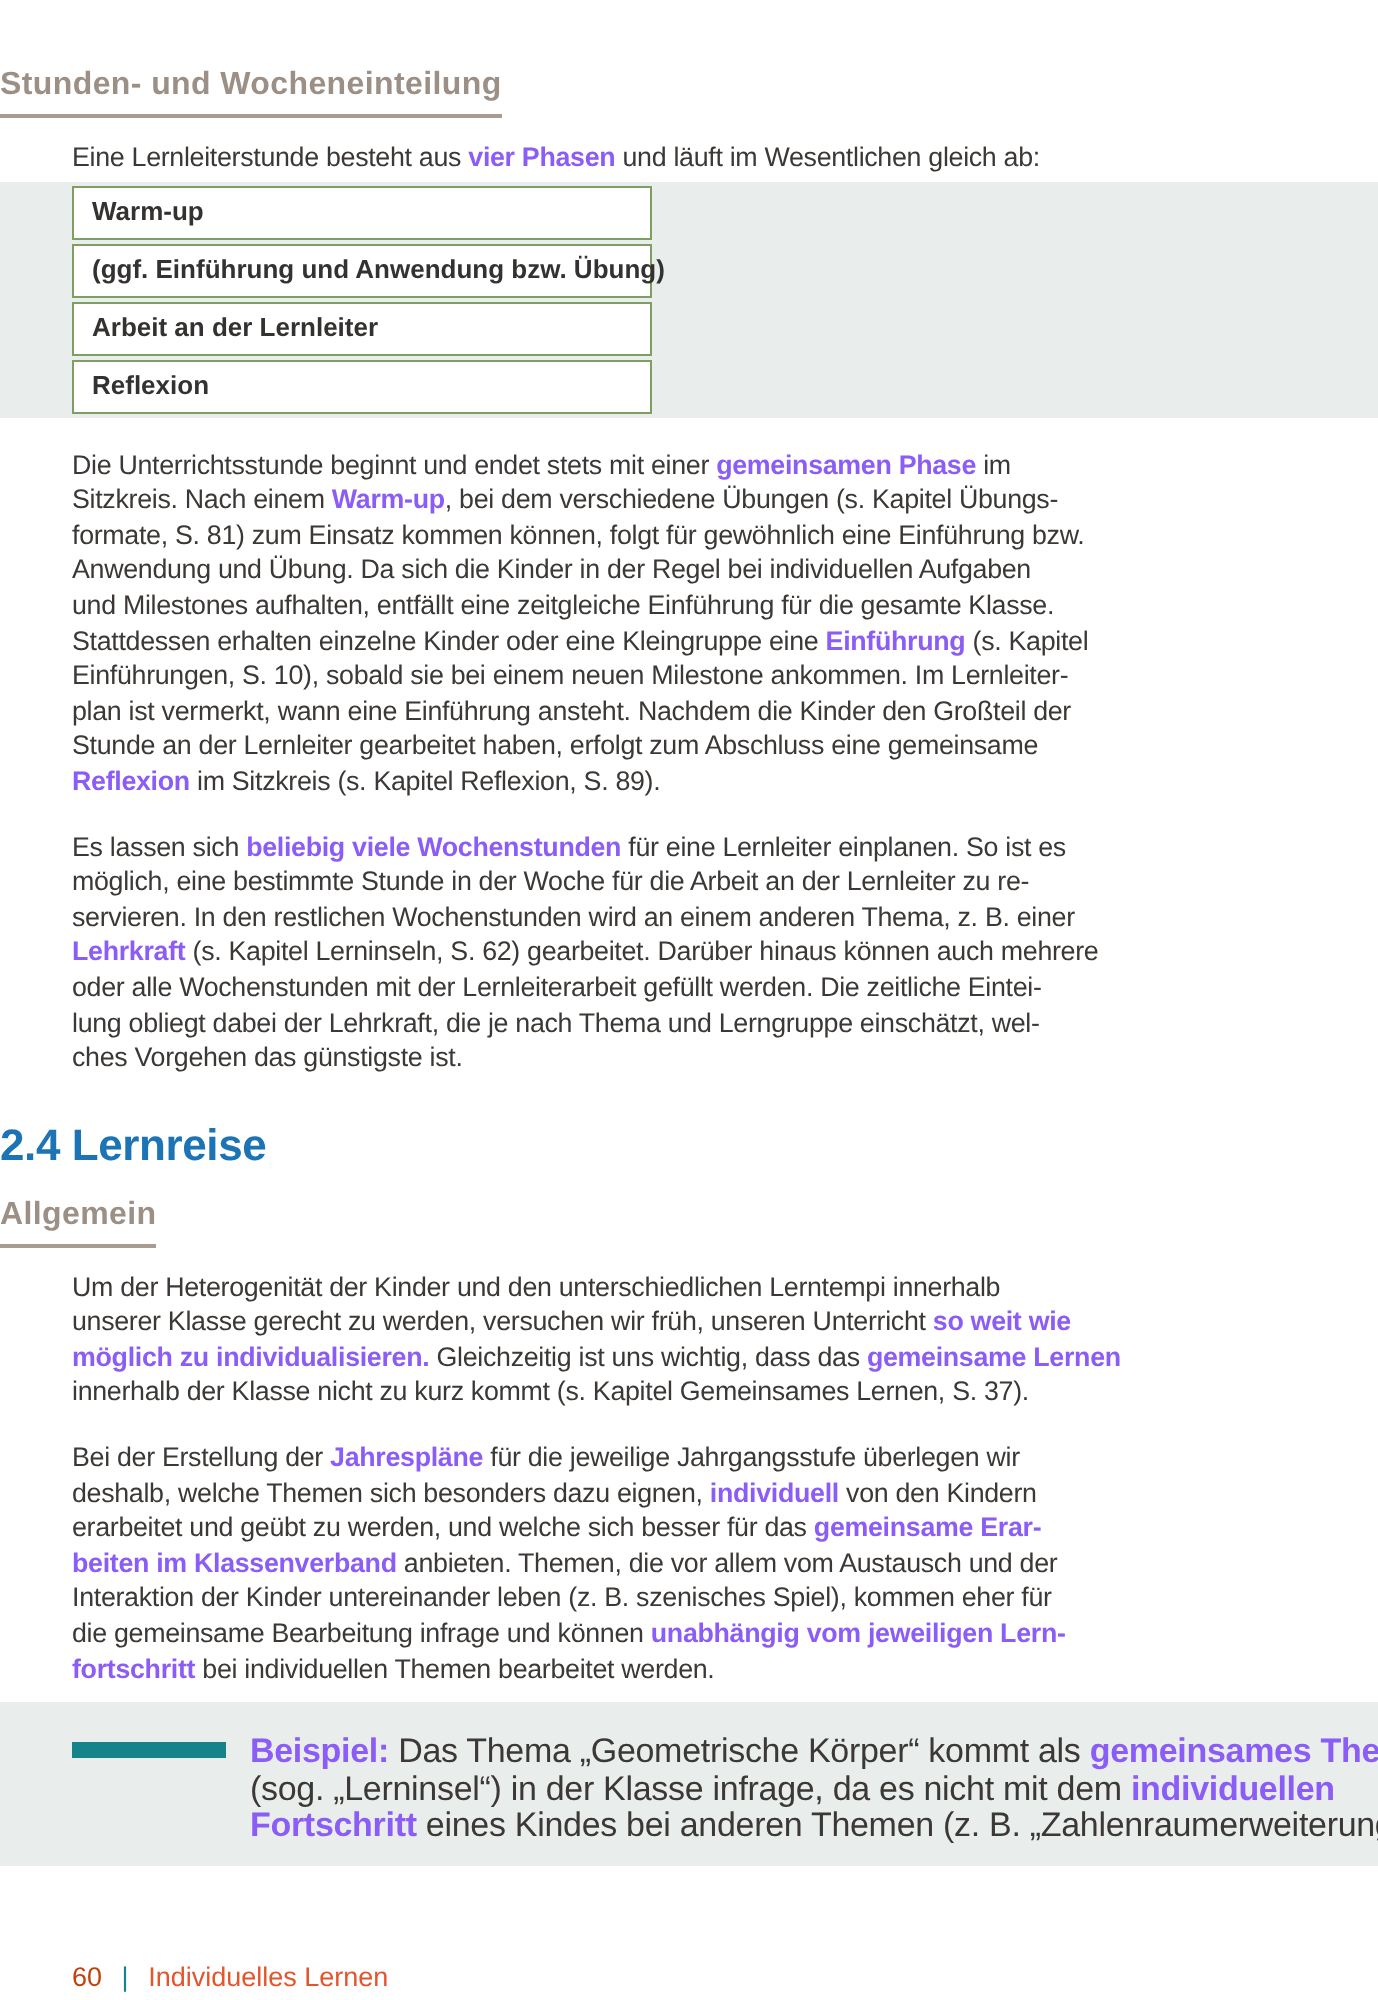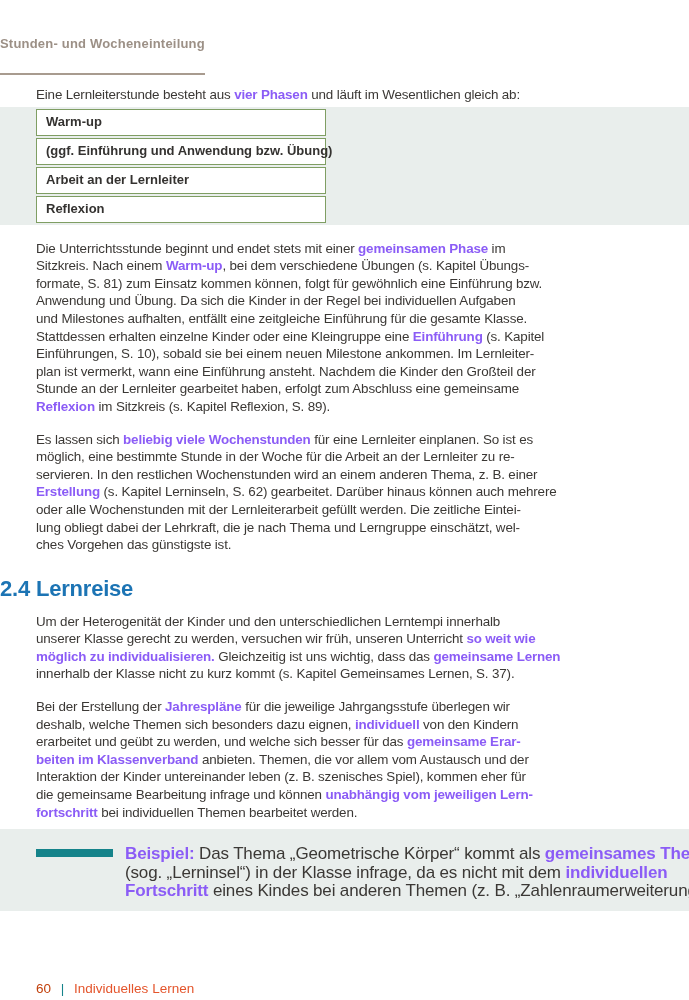--- a/index.html
+++ b/index.html
@@ -11,26 +11,26 @@
     font-family: "Liberation Sans", "DejaVu Sans", sans-serif;
     color: var(--body-text, #3b3835);
     overflow: hidden;
   }
   .indent { margin-left: 36px; }
 
   
   .subheading-wrap { margin: 0; }
   .subheading {
     display: inline-block;
-    font-size: 13px;
+    font-size: 16px;
     font-weight: 600;
     letter-spacing: 0.2px;
     color: var(--heading-taupe, #9c9086);
     border-bottom: 2px solid var(--heading-underline, #a89b8f);
-    padding-bottom: 22px;
+    padding-bottom: 5px;
   }
   .mt-top { margin-top: 34px; }
 
   
   .para {
     font-size: 13.4px;
     line-height: 17.6px;
     letter-spacing: -0.15px;
   }
   .para .tl { white-space: nowrap; }
@@ -137,28 +137,31 @@
       <div class="tl"><span>Einführungen, S. 10), sobald sie bei einem neuen Milestone ankommen. Im Lernleiter-</span></div>
       <div class="tl"><span>plan ist vermerkt, wann eine Einführung ansteht. Nachdem die Kinder den Großteil der</span></div>
       <div class="tl"><span>Stunde an der Lernleiter gearbeitet haben, erfolgt zum Abschluss eine gemeinsame</span></div>
       <div class="tl"><strong>Reflexion</strong><span> im Sitzkreis (s. Kapitel Reflexion, S. 89).</span></div>
     </div>
 
   <div class="para p-gap indent">
       <div class="tl"><span>Es lassen sich </span><strong>beliebig viele Wochenstunden</strong><span> für eine Lernleiter einplanen. So ist es</span></div>
       <div class="tl"><span>möglich, eine bestimmte Stunde in der Woche für die Arbeit an der Lernleiter zu re-</span></div>
       <div class="tl"><span>servieren. In den restlichen Wochenstunden wird an einem anderen Thema, z. B. einer</span></div>
-      <div class="tl"><strong>Erstellung</strong><span> (s. Kapitel Lerninseln, S. 62) gearbeitet. Darüber hinaus können auch mehrere</span></div>
+      <div class="tl"><strong>Lehrkraft</strong><span> (s. Kapitel Lerninseln, S. 62) gearbeitet. Darüber hinaus können auch mehrere</span></div>
       <div class="tl"><span>oder alle Wochenstunden mit der Lernleiterarbeit gefüllt werden. Die zeitliche Eintei-</span></div>
       <div class="tl"><span>lung obliegt dabei der Lehrkraft, die je nach Thema und Lerngruppe einschätzt, wel-</span></div>
       <div class="tl"><span>ches Vorgehen das günstigste ist.</span></div>
     </div>
 
   <h1 class="chapter-heading indent">2.4 Lernreise</h1>
 
+  <div class="subheading-wrap indent allgemein-gap">
+    <span class="subheading">Allgemein</span>
+  </div>
 
   <div class="para intro indent">
       <div class="tl"><span>Um der Heterogenität der Kinder und den unterschiedlichen Lerntempi innerhalb</span></div>
       <div class="tl"><span>unserer Klasse gerecht zu werden, versuchen wir früh, unseren Unterricht </span><strong>so weit wie</strong></div>
       <div class="tl"><strong>möglich zu individualisieren.</strong><span> Gleichzeitig ist uns wichtig, dass das </span><strong>gemeinsame Lernen</strong></div>
       <div class="tl"><span>innerhalb der Klasse nicht zu kurz kommt (s. Kapitel Gemeinsames Lernen, S. 37).</span></div>
     </div>
 
   <div class="para p-gap indent">
       <div class="tl"><span>Bei der Erstellung der </span><strong>Jahrespläne</strong><span> für die jeweilige Jahrgangsstufe überlegen wir</span></div>

